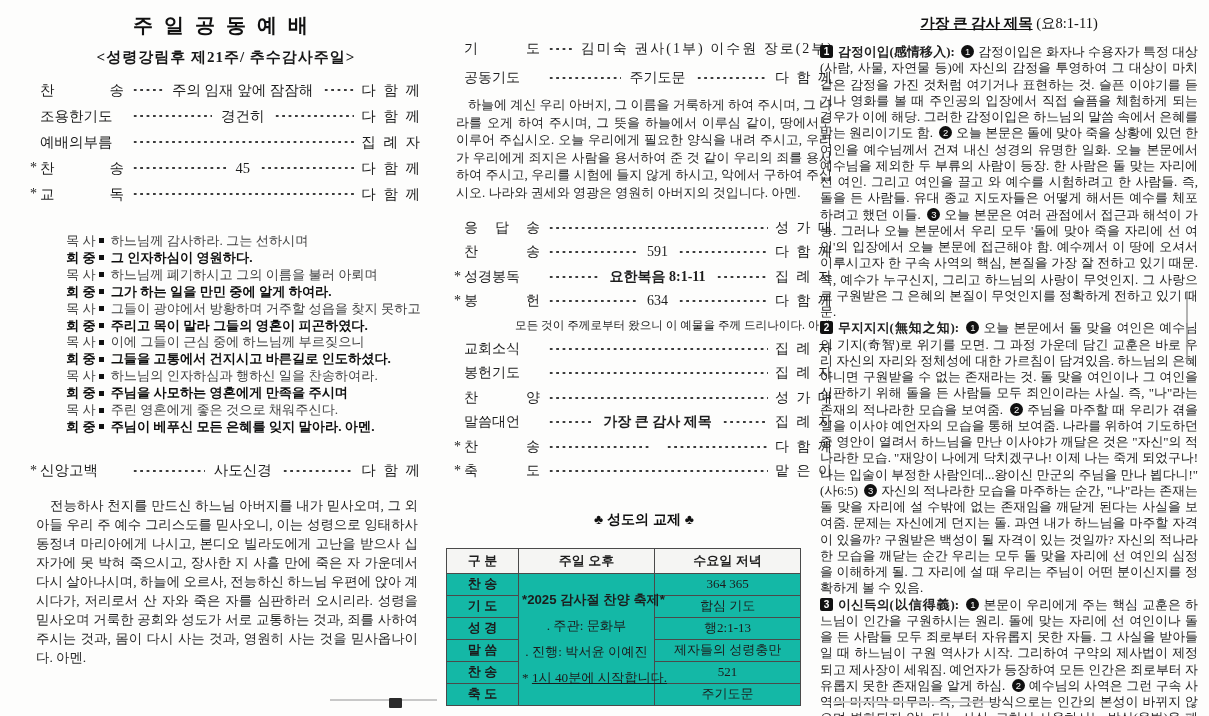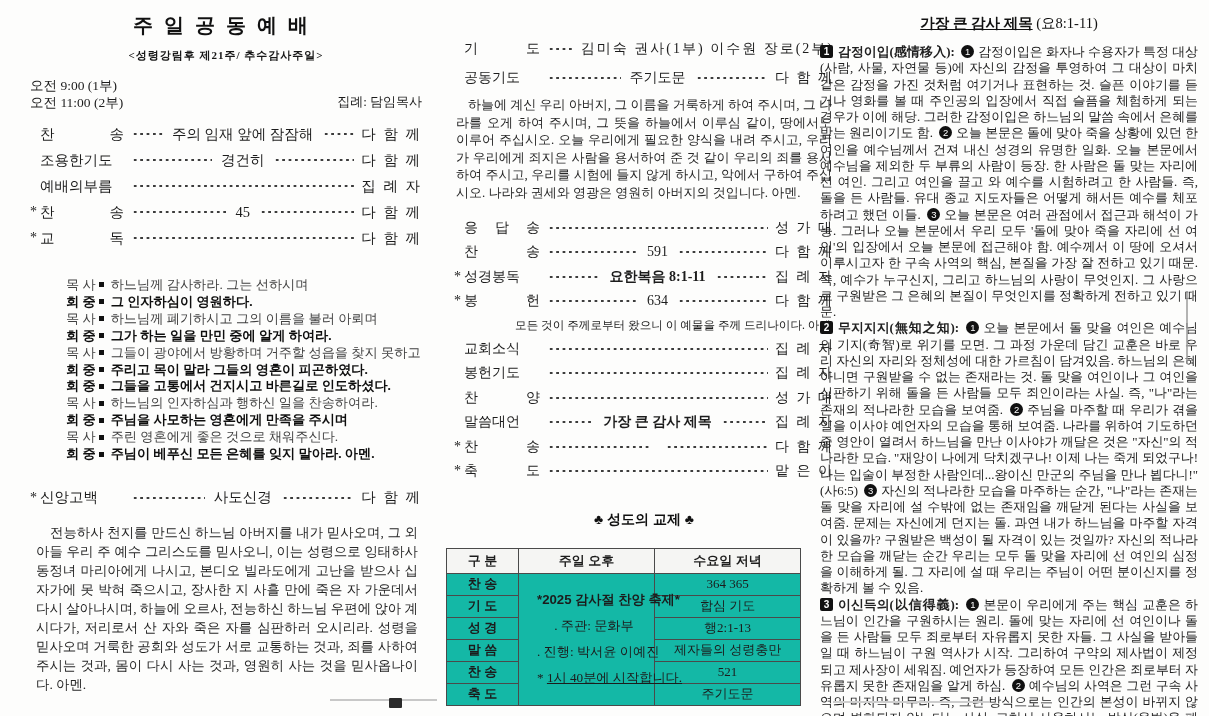--- a/index.html
+++ b/index.html
@@ -12,21 +12,21 @@
   .col-left{left:30px;top:6px;width:392px;}
   .col-mid{left:454px;top:34px;width:380px;}
   .col-right{left:820px;top:6px;width:378px;}
 
   
   .main-title{
     text-align:center;font-family:"Liberation Sans",sans-serif;
     font-weight:bold;font-size:20px;letter-spacing:11px;margin-top:6px;color:#111;
   }
   .sub-title{
-    text-align:center;font-weight:bold;font-size:11px;letter-spacing:1px;margin-top:9px;color:#161616;
+    text-align:center;font-weight:bold;font-size:15px;letter-spacing:1px;margin-top:9px;color:#161616;
   }
   .times-row{display:flex;justify-content:space-between;align-items:flex-end;margin-top:14px;font-size:13.5px;}
   .times-left div{line-height:17px;}
   .presider{font-size:13px;}
 
   
   .order-block{margin-top:10px;}
   .oline{display:flex;align-items:center;height:26px;font-size:14.5px;white-space:nowrap;}
   .col-mid .oline{height:24.5px;font-size:14px;}
   .mid-top .oline{height:29px;}
@@ -54,21 +54,21 @@
   .offering-note{font-size:11.6px;text-align:center;padding-left:58px;height:23px;line-height:23px;white-space:nowrap;color:#1a1a1a;}
 
   
   .fellowship-title{margin-top:27px;text-align:center;font-weight:bold;font-size:14px;font-family:"Liberation Sans",sans-serif;color:#111;}
   table.fel{border-collapse:collapse;margin:19px 0 0 -8px;table-layout:fixed;width:354px;background:#14b8a6;}
   table.fel th,table.fel td{border:1.6px solid #4a4a4a;font-size:13px;height:21px;padding:0 3px;text-align:center;}
   table.fel th{font-family:"Liberation Sans",sans-serif;font-weight:bold;background:#f5f5f3;height:24px;}
   table.fel td.rowlab{font-family:"Liberation Sans",sans-serif;font-weight:bold;width:68px;}
   table.fel col.c1{width:72px;} table.fel col.c2{width:136px;} table.fel col.c3{width:146px;}
   td.merged{vertical-align:middle;text-align:left;padding-left:9px;}
-  td.merged div{line-height:26px;white-space:nowrap;font-size:13.2px;margin-left:15px;}
+  td.merged div{line-height:26px;white-space:nowrap;font-size:13.2px;}
   td.merged .b{font-weight:bold;font-family:"Liberation Sans",sans-serif;}
   td.merged .u{text-decoration:underline;}
 
   
   .sermon-title{text-align:center;font-size:14.5px;margin-top:8px;color:#111;}
   .sermon-title .t{font-weight:bold;text-decoration:underline;}
   .sermon-body{margin-top:11px;font-size:12.9px;line-height:16.25px;text-align:justify;color:#202020;}
   .rsec{margin:0;}
   .mk{display:inline-block;background:#111;color:#fff;text-align:center;
       font-family:"Liberation Sans",sans-serif;vertical-align:1px;}
@@ -82,27 +82,20 @@
   .art-h1{left:330px;top:699px;width:107px;height:2px;background:#c8c8c8;}
   .art-h2{left:833px;top:701px;width:157px;height:2px;background:#cecece;}
   .art-blob{left:389px;top:698px;width:13px;height:10px;background:#2b2b2b;border-radius:1px;}
 </style>
 </head>
 <body>
 
 <div class="col col-left">
   <div class="main-title">주일공동예배</div>
   <div class="sub-title">&lt;성령강림후 제21주/ 추수감사주일&gt;</div>
-  <div class="times-row">
-    <div class="times-left">
-      <div>오전  9:00 (1부)</div>
-      <div>오전 11:00 (2부)</div>
-    </div>
-    <div class="presider">집례: 담임목사</div>
-  </div>
   <div class="order-block" id="left-order">
       <div class="oline">
         <span class="star"></span>
         <span class="olabel">찬 송</span>
         <span class="leader"></span>
         <span class="ocenter">주의 임재 앞에 잠잠해</span>
         <span class="leader"></span>
         <span class="oby">다 함 께</span>
       </div>
       <div class="oline">
@@ -134,20 +127,21 @@
         <span class="oby">다 함 께</span>
       </div>
     </div>
   <div class="resp-block" id="responsive-reading">
       <div class="rline norm"><span class="sp">목 사</span><span class="sq"></span><span class="tx">하느님께 감사하라. 그는 선하시며</span></div>
       <div class="rline bold"><span class="sp">회 중</span><span class="sq"></span><span class="tx">그 인자하심이 영원하다.</span></div>
       <div class="rline norm"><span class="sp">목 사</span><span class="sq"></span><span class="tx">하느님께 폐기하시고 그의 이름을 불러 아뢰며</span></div>
       <div class="rline bold"><span class="sp">회 중</span><span class="sq"></span><span class="tx">그가 하는 일을 만민 중에 알게 하여라.</span></div>
       <div class="rline norm"><span class="sp">목 사</span><span class="sq"></span><span class="tx">그들이 광야에서 방황하며 거주할 성읍을 찾지 못하고</span></div>
       <div class="rline bold"><span class="sp">회 중</span><span class="sq"></span><span class="tx">주리고 목이 말라 그들의 영혼이 피곤하였다.</span></div>
+      <div class="rline norm"><span class="sp">목 사</span><span class="sq"></span><span class="tx">이에 그들이 근심 중에 하느님께 부르짖으니</span></div>
       <div class="rline bold"><span class="sp">회 중</span><span class="sq"></span><span class="tx">그들을 고통에서 건지시고 바른길로 인도하셨다.</span></div>
       <div class="rline norm"><span class="sp">목 사</span><span class="sq"></span><span class="tx">하느님의 인자하심과 행하신 일을 찬송하여라.</span></div>
       <div class="rline bold"><span class="sp">회 중</span><span class="sq"></span><span class="tx">주님을 사모하는 영혼에게 만족을 주시며</span></div>
       <div class="rline norm"><span class="sp">목 사</span><span class="sq"></span><span class="tx">주린 영혼에게 좋은 것으로 채워주신다.</span></div>
       <div class="rline bold"><span class="sp">회 중</span><span class="sq"></span><span class="tx">주님이 베푸신 모든 은혜를 잊지 말아라. 아멘.</span></div>
     </div>
   <div id="creed-line" style="margin-top:22px;">
       <div class="oline">
         <span class="star">*</span>
         <span class="olabel">신앙고백</span>

